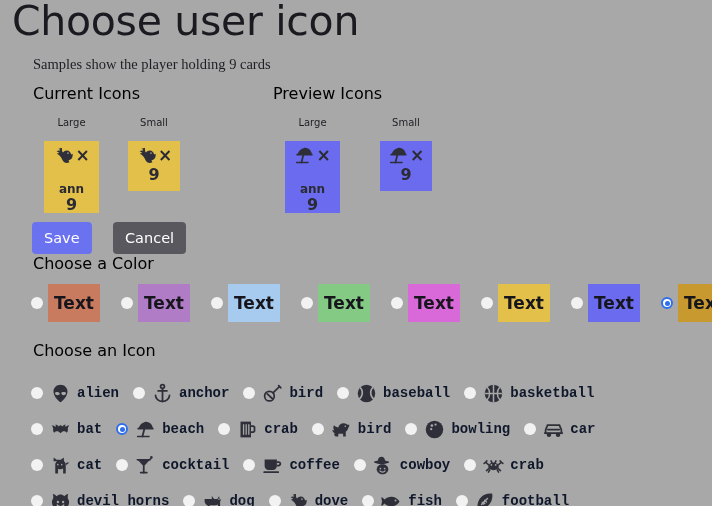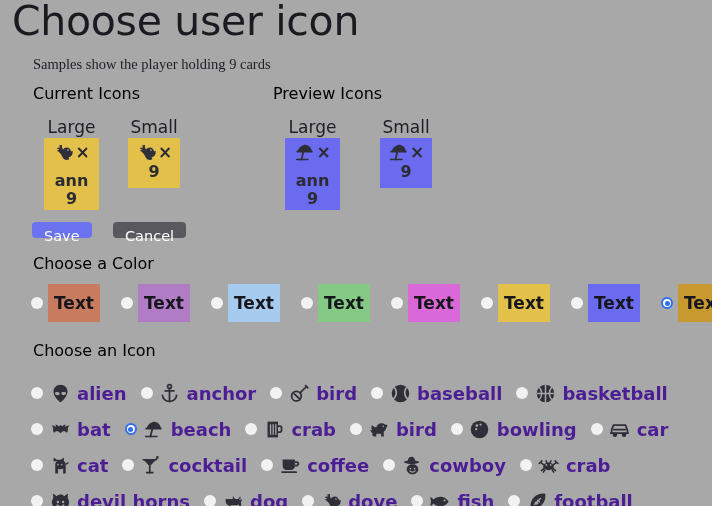--- a/index.html
+++ b/index.html
@@ -55,23 +55,23 @@
   #h-icon    { left: 33px; top: 341px; }
 
   
   .tile-col {
     position: absolute;
     display: flex;
     flex-direction: column;
     align-items: center;
   }
   .tile-label {
-    font-size: 17px;
+    font-size: 10px;
     color: #1e1e24;
-    margin-bottom: 1px;
+    margin-bottom: 13px;
     white-space: nowrap;
   }
   .tile {
     display: flex;
     flex-direction: column;
     align-items: center;
     justify-content: flex-start;
     box-sizing: border-box;
     padding-top: 4px;
     font-weight: bold;
@@ -91,24 +91,24 @@
     align-items: center;
     justify-content: center;
   }
   .tile-top .xmark {
     font-size: 17px;
     font-weight: bold;
     font-family: "DejaVu Sans", sans-serif;
     line-height: 1;
   }
   .tile-name {
-    font-size: 16px;
+    font-size: 12px;
     font-weight: bold;
     line-height: 1.05;
-    margin-top: 10px;
+    margin-top: 17px;
   }
   .tile-count {
     font-size: 16px;
     font-weight: bold;
     line-height: 1.05;
     margin-top: 1px;
   }
 
   #col-cur-large  { left: 44px;  top: 117px; }
   #col-cur-small  { left: 128px; top: 117px; }
@@ -117,21 +117,21 @@
 
   
   .btn {
     position: absolute;
     border: none;
     border-radius: 4px;
     font-family: "DejaVu Sans", sans-serif;
     font-size: 14.5px;
     color: #ffffff;
     padding: 0 12px;
-    height: 16px;
+    height: 32px;
     line-height: 28px;
     cursor: pointer;
     text-align: center;
   }
   #btn-save   { left: 32px;  top: 222px; background: #6b72ef; }
   #btn-cancel { left: 113px; top: 222px; background: #58585e; }
 
   
   .radio {
     width: 12px;
@@ -207,23 +207,24 @@
     white-space: nowrap;
   }
   .icon-item .glyph {
     display: inline-flex;
     align-items: center;
     justify-content: center;
     width: 22px;
     height: 22px;
   }
   .icon-item .lbl {
-    font-size: 18px;
+    font-size: 14px;
     font-weight: bold;
-    color: #4c1d95;
+    color: #0f172a;
+    font-family: Liberation Mono, monospace;
   }
   svg { display: block; }
 </style>
 </head>
 <body>
 
 <div class="page">
 
   <div class="page-title">Choose user icon</div>
   <div class="subtitle">Samples show the player holding 9 cards</div>

